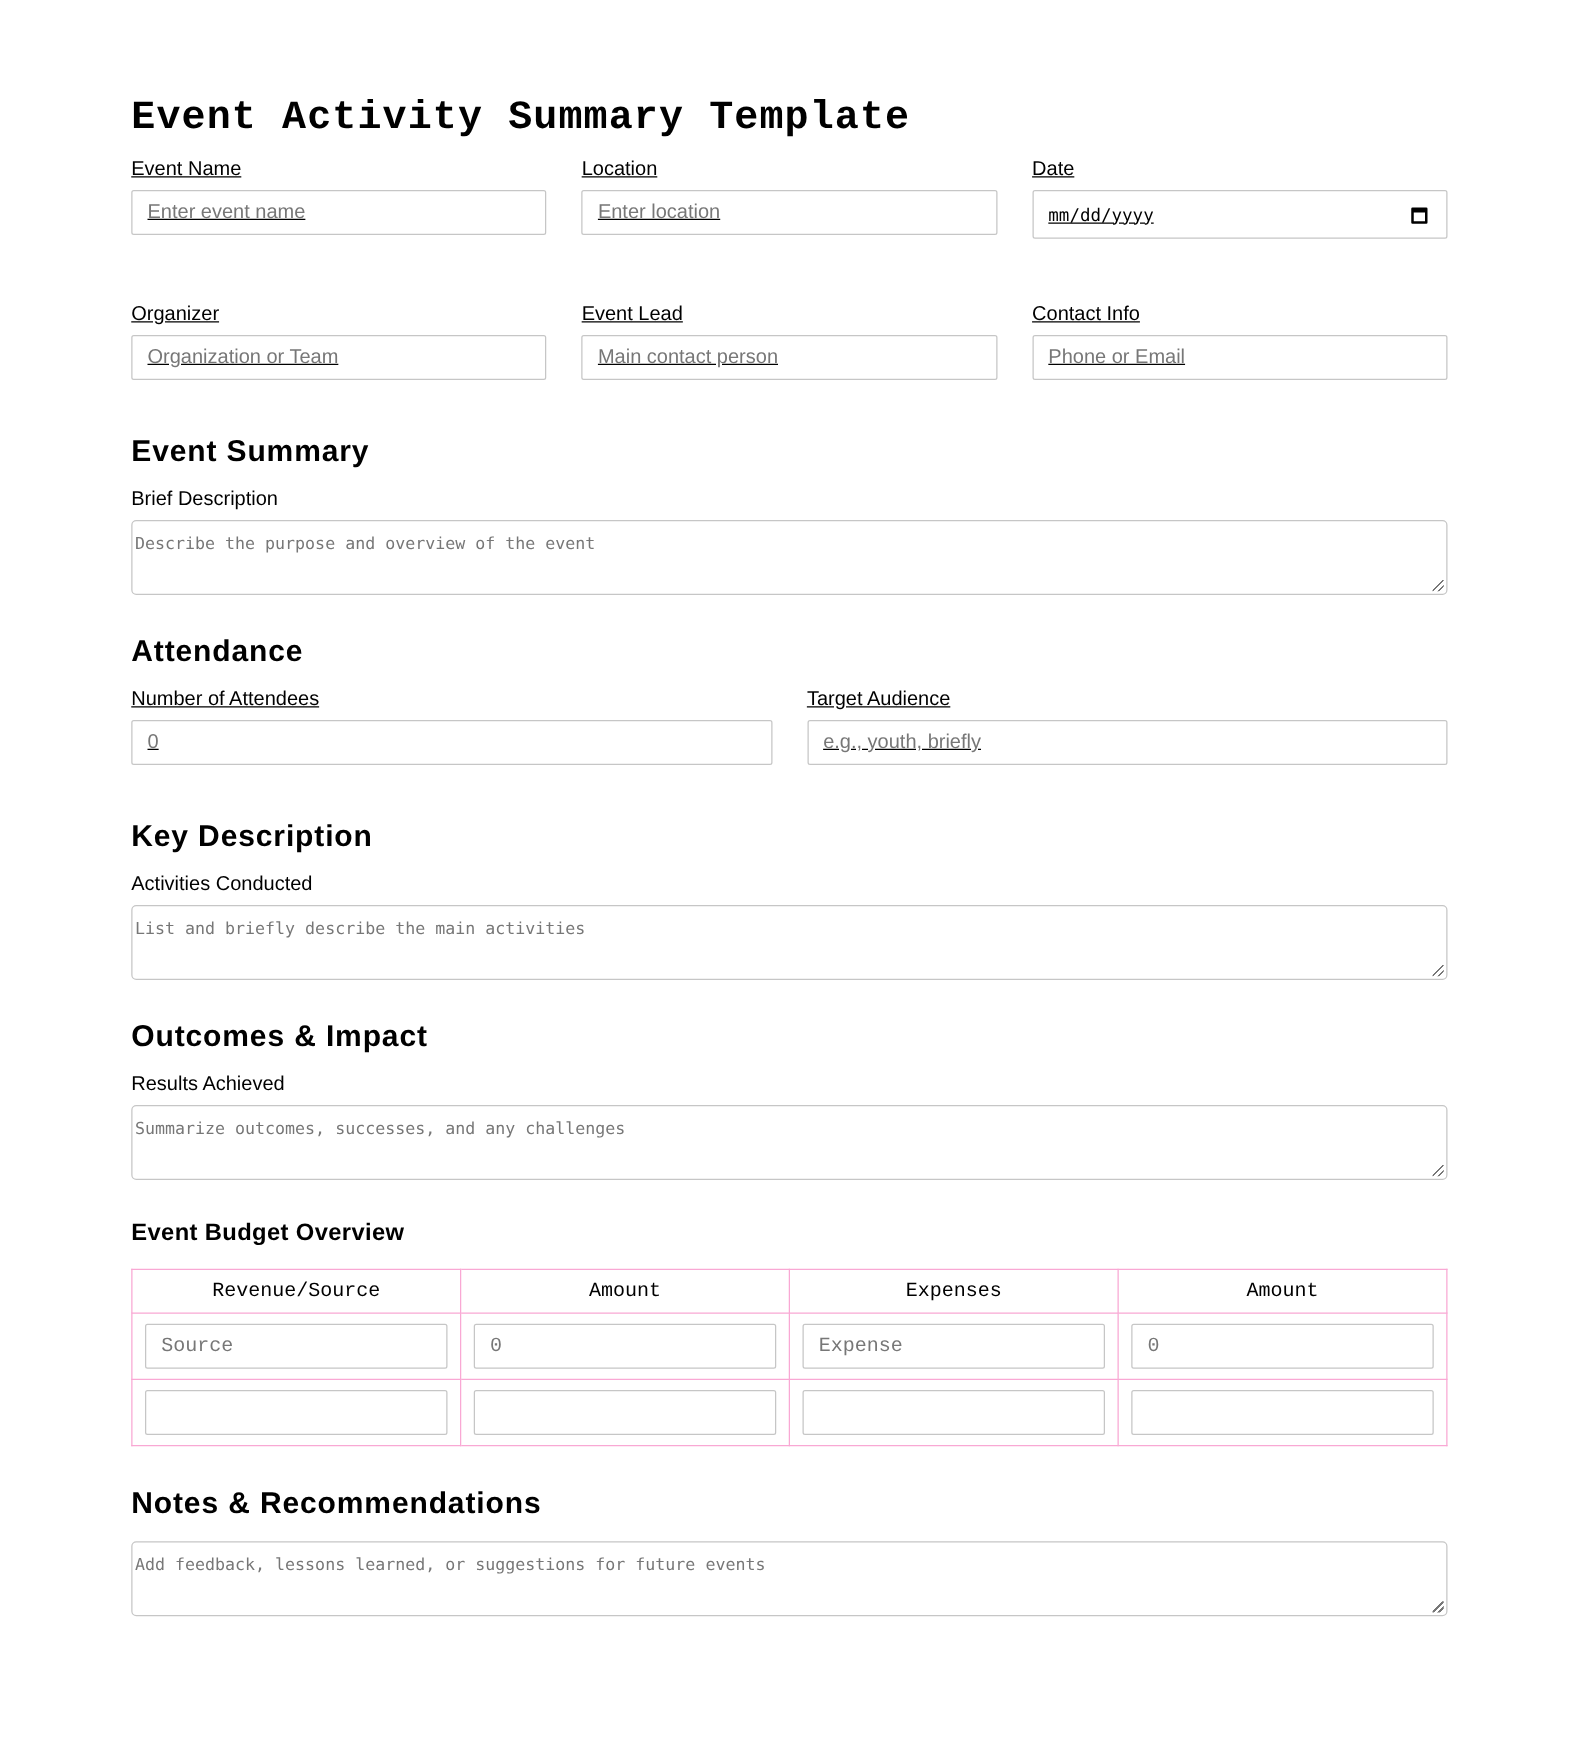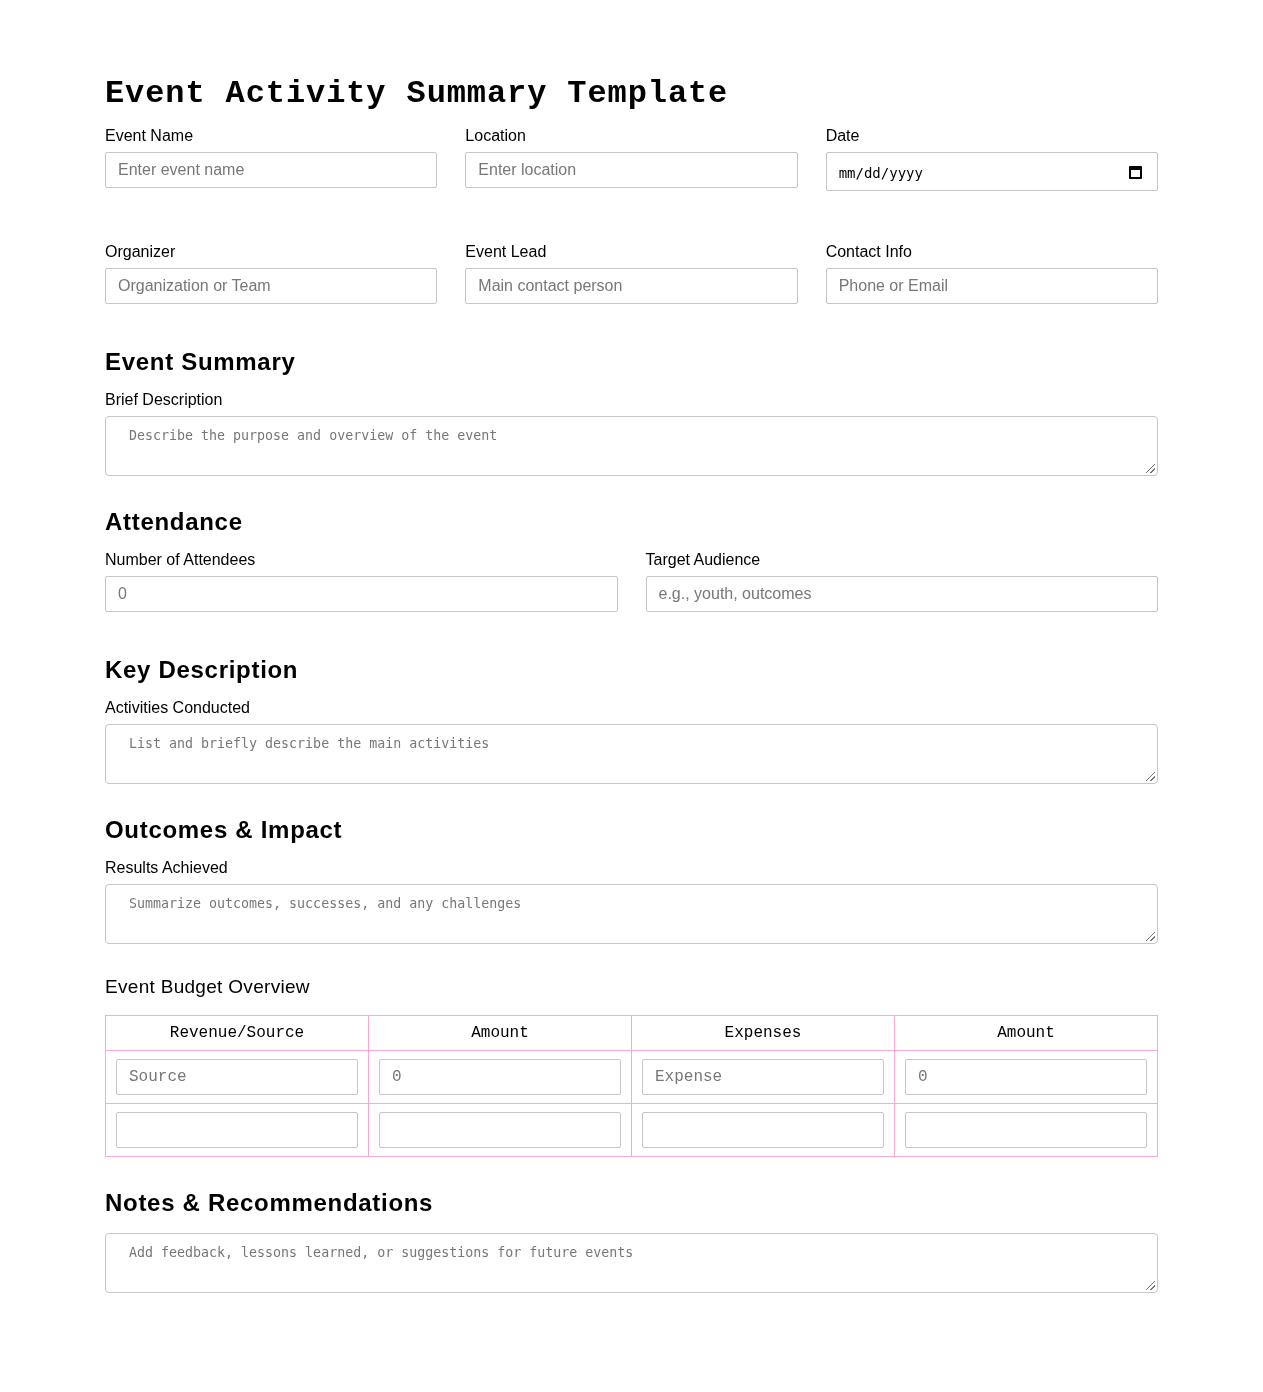--- a/index.html
+++ b/index.html
@@ -26,28 +26,29 @@
     }
     h2 {
       font-size: 24px;
       font-weight: bold;
       letter-spacing: 0.7px;
       margin: 0;
       line-height: 28px;
     }
     h3 {
       font-size: 19px;
-      font-weight: normal;
+      font-weight: bold;
       letter-spacing: 0.3px;
       margin: 0;
       line-height: 22px;
     }
     .row {
       display: flex;
       gap: 28px;
+      text-decoration: underline;
     }
     .field { flex: 1; }
     .lbl {
       display: block;
       font-size: 16px;
       line-height: 18px;
       margin-bottom: 7px;
     }
     .inp {
       display: flex;
@@ -76,21 +77,21 @@
       border-radius: 1px;
       position: relative;
       margin-right: 3px;
     }
     .ta {
       position: relative;
       width: 100%;
       height: 60px;
       border: 1px solid #c6c6c6;
       border-radius: 4px;
-      padding: 11px 23px;
+      padding: 11px 2px;
       font-family: "DejaVu Sans Mono", "Liberation Mono", monospace;
       font-size: 13.3px;
       color: #777;
       line-height: 16px;
     }
     .grip {
       position: absolute;
       right: 2px; bottom: 2px;
       width: 9px; height: 9px;
       background:
@@ -179,21 +180,21 @@
     <div class="row" style="margin-top:15px;">
       <div class="field">
         <span class="lbl">Number of Attendees</span>
         <div class="inp">
             <span>0</span>
           </div>
       </div>
       <div class="field">
         <span class="lbl">Target Audience</span>
         <div class="inp">
-            <span>e.g., youth, outcomes</span>
+            <span>e.g., youth, briefly</span>
           </div>
       </div>
     </div>
   </section>
 
   <section style="margin-top:44px;">
     <h2>Key Description</h2>
     <span class="lbl" style="margin-top:15px;">Activities Conducted</span>
     <div class="ta">
       <span>List and briefly describe the main activities</span>

